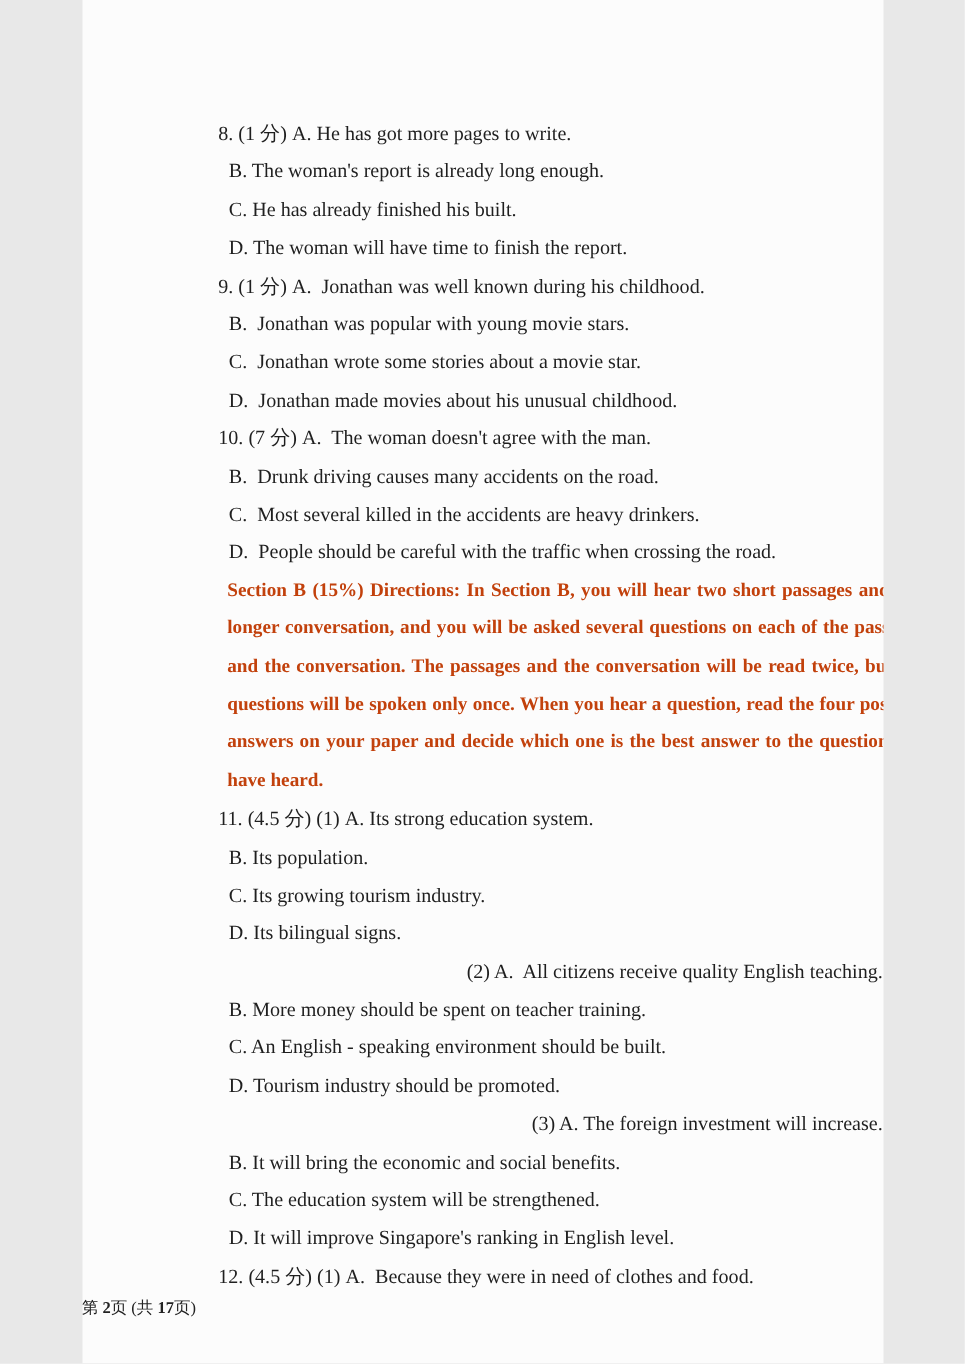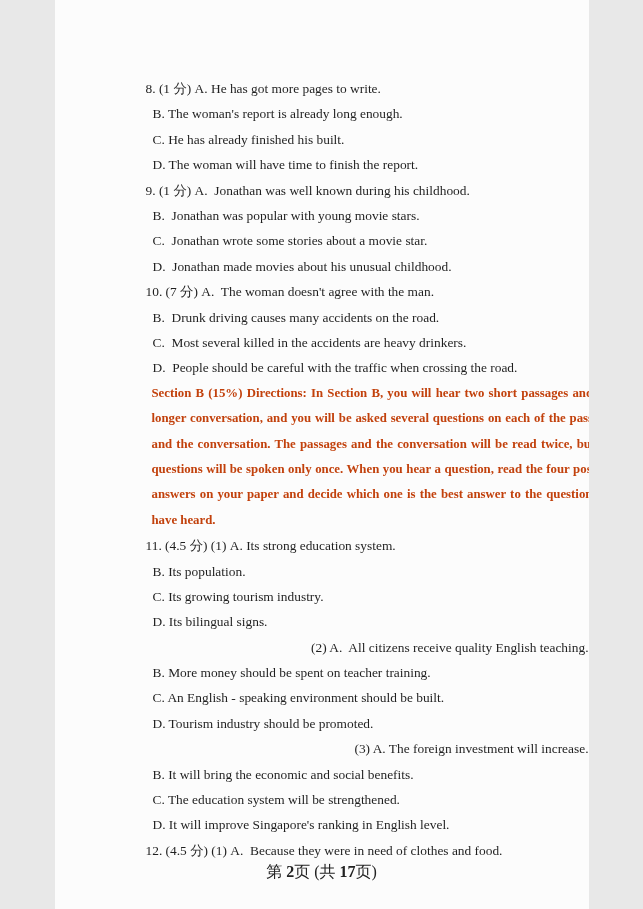--- a/index.html
+++ b/index.html
@@ -27,22 +27,22 @@
     margin-left: 97px;
     width: 465px;
     text-align: justify;
     font-weight: bold;
     font-size: 12.8px;
     line-height: 25.4px;
     color: #c2410c;
   }
   .footer {
     margin-top: 1px;
-    text-align: center;
-    font-size: 16px;
+    text-align: left;
+    font-size: 11px;
     line-height: 16px;
     color: #222;
   }
   .footer .num { font-weight: bold; }
 </style>
 </head>
 <body>
 
 <div class="page">
   <div class="content">

